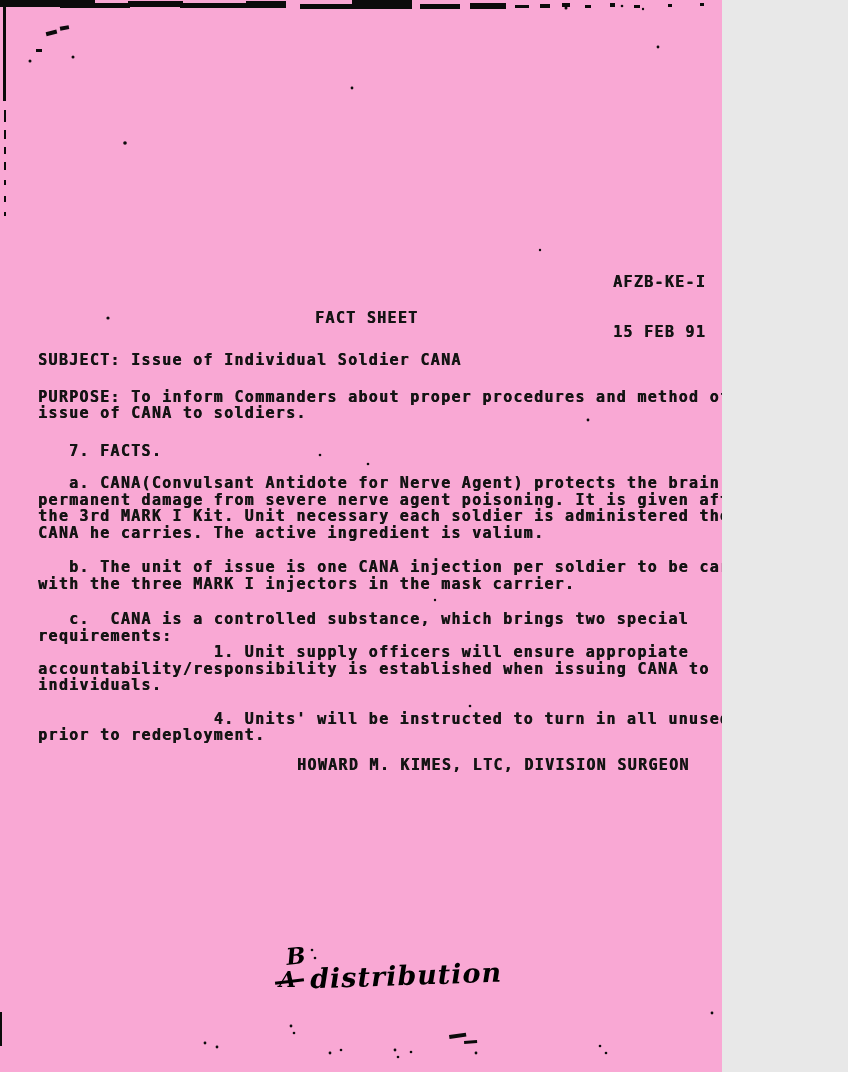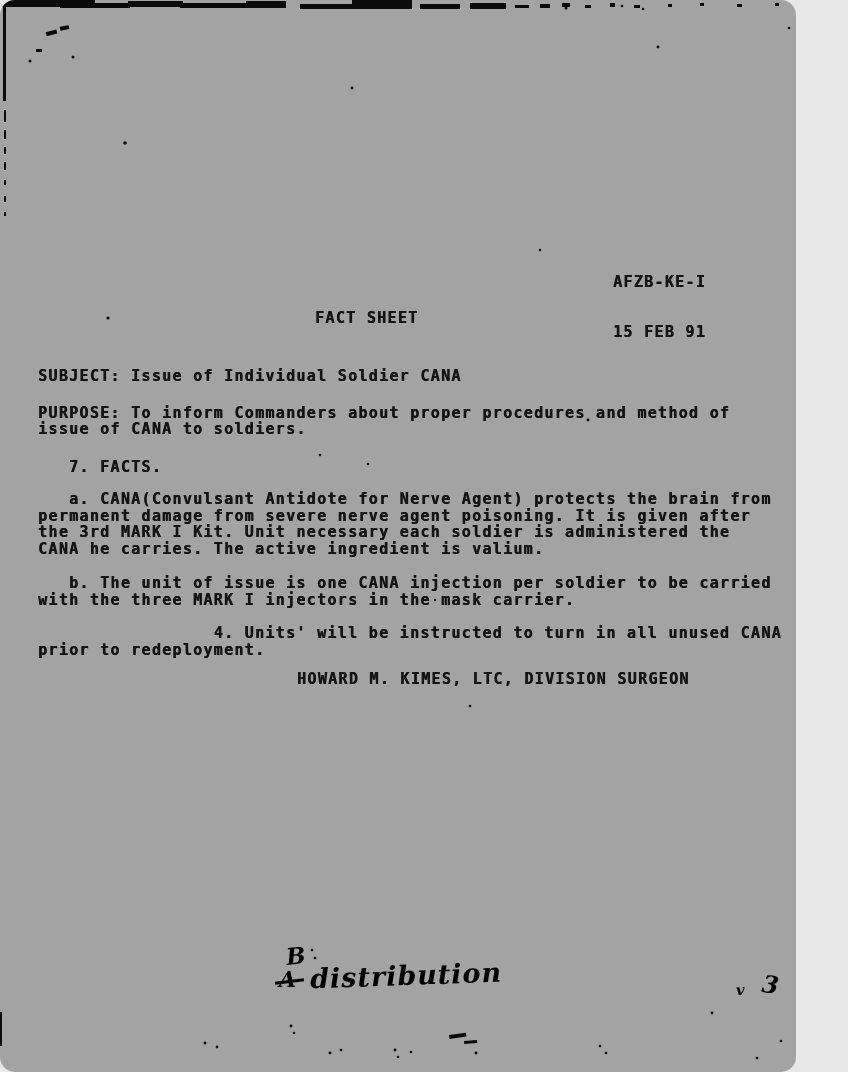--- a/index.html
+++ b/index.html
@@ -1,36 +1,35 @@
 <!DOCTYPE html>
 <html><head>
 <meta charset="utf-8">
 <style>
   html,body{margin:0;padding:0;background:#e8e8e8;}
   .page{
     position:relative;
-    width:796px;height:1072px;
-    background:#a3a3a3;
+    width:722px;height:1072px;
+    background:#f9a8d4;
     overflow:hidden;
     font-family:"DejaVu Sans Mono", monospace;
-    border-radius:15px;
   }
   .typed{
     font-family:"DejaVu Sans Mono", monospace;
     font-weight:bold;
     font-size:15px;
     line-height:16.5px;
     letter-spacing:1.3px;
     color:#141414;
     white-space:pre-wrap;
     text-shadow:0.5px 0 0 #141414;
   }
   .header-block{position:absolute;left:613px;top:241px;}
   .doc-title{position:absolute;left:315px;top:310px;}
-  .body-block{position:absolute;left:38px;top:368px;width:800px;}
+  .body-block{position:absolute;left:38px;top:352px;width:800px;}
   .body-block p{margin:0;}
   .p-purpose{margin-top:20px !important;}
   .p-facts{margin-top:21px !important;}
   .p-a{margin-top:16px !important;}
   .p-b{margin-top:18px !important;}
   .p-c{margin-top:19px !important;}
   .p-c2{margin-top:17px !important;}
   .p-sig{margin-top:13px !important;padding-left:259px;}
   .hand{
     position:absolute;
@@ -172,20 +171,25 @@
     <p class="typed">SUBJECT: Issue of Individual Soldier CANA</p>
     <p class="typed p-purpose">PURPOSE: To inform Commanders about proper procedures and method of
 issue of CANA to soldiers.</p>
     <p class="typed p-facts">   7. FACTS.</p>
     <p class="typed p-a">   a. CANA(Convulsant Antidote for Nerve Agent) protects the brain from
 permanent damage from severe nerve agent poisoning. It is given after
 the 3rd MARK I Kit. Unit necessary each soldier is administered the
 CANA he carries. The active ingredient is valium.</p>
     <p class="typed p-b">   b. The unit of issue is one CANA injection per soldier to be carried
 with the three MARK I injectors in the mask carrier.</p>
+    <p class="typed p-c">   c.  CANA is a controlled substance, which brings two special
+requirements:
+                 1. Unit supply officers will ensure appropiate
+accountability/responsibility is established when issuing CANA to
+individuals.</p>
     <p class="typed p-c2">                 4. Units' will be instructed to turn in all unused CANA
 prior to redeployment.</p>
     <p class="typed p-sig">HOWARD M. KIMES, LTC, DIVISION SURGEON</p>
   </div>
 
   <span class="hand hand-b">B</span>
   <span class="hand hand-a">A</span>
   <span class="hand hand-word">distribution</span>
   <span class="hand hand-v">v</span>
   <span class="hand hand-3">3</span>

